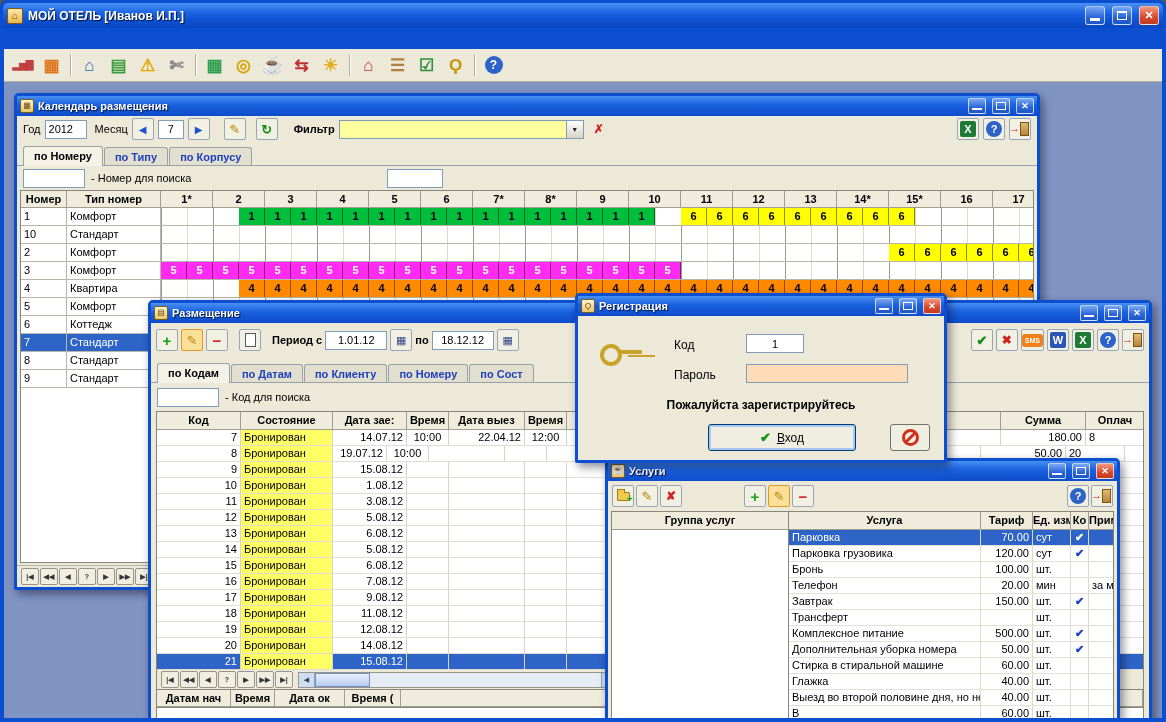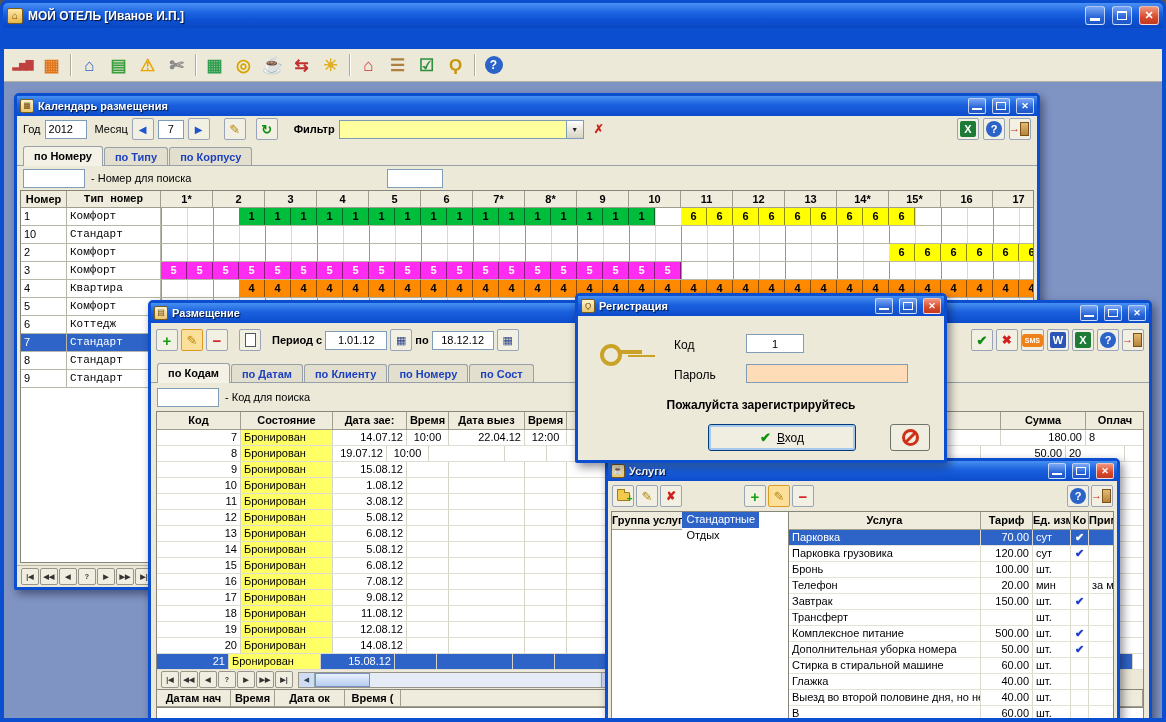--- a/index.html
+++ b/index.html
@@ -72,21 +72,21 @@
   .hthumb{width:55px;background:linear-gradient(#e8f0fc,#b8ccf0);border:1px solid #7890c0;margin:0;}
 
   
   #win-calendar{left:10px;top:11px;width:1026px;height:497px;z-index:10;}
   .c-controls{height:26px;display:flex;align-items:center;gap:4px;padding:2px 6px;}
   .c-search{height:24px;display:flex;align-items:center;gap:6px;padding:2px 6px;}
   .c-table{flex:1;margin:0 3px 2px;background:#fff;border:1px solid #88867a;overflow:hidden;display:flex;flex-direction:column;}
   .c-ghead{display:flex;flex:none;height:17px;}
   .hcell{background:#efecdd;border-right:1px solid #a09e8e;border-bottom:1px solid #a09e8e;font-size:11px;font-weight:bold;text-align:center;line-height:16px;overflow:hidden;white-space:nowrap;}
   .cal-c1{width:46px;flex:none;}
-  .cal-c2{width:94px;flex:none;font-family:Liberation Mono, monospace;}
+  .cal-c2{width:94px;flex:none;}
   .c-dayhead{flex:1;display:flex;overflow:hidden;}
   .dayh{flex:0 0 52px;background:#efecdd;border-right:1px solid #a09e8e;border-bottom:1px solid #a09e8e;font-size:11px;font-weight:bold;text-align:center;line-height:16px;}
   .cal-row{display:flex;height:18px;flex:none;border-bottom:1px solid #b8b6a6;font-size:11px;}
   .cal-row .cell{padding:0 3px;line-height:17px;border-right:1px solid #b8b6a6;overflow:hidden;white-space:nowrap;}
   .cell.sel{background:#2e64c8;color:#fff;}
   .dayarea{flex:1;position:relative;overflow:hidden;
     background-image:repeating-linear-gradient(90deg,#9a9888 0,#9a9888 1px,transparent 1px,transparent 52px),
                      repeating-linear-gradient(90deg,#dcdacb 0,#dcdacb 1px,transparent 1px,transparent 26px);}
   .seg{position:absolute;top:0;bottom:0;display:flex;}
   .half{flex:0 0 26px;text-align:center;font-weight:bold;font-size:11px;line-height:17px;border-right:1px solid rgba(0,0,0,.45);}
@@ -104,21 +104,21 @@
   .pc.r{text-align:right;}.pc.c{text-align:center;}.pc.state{background:#ffff66;}
   .prow.sel .pc{background:#2e64c8;color:#fff;}
   .prow.sel .pc.state{background:#ffff66;color:#000;}
   .p-bottomhead{display:flex;height:18px;flex:none;margin:0 5px;background:#fff;border:1px solid #88867a;border-top:none;overflow:hidden;}
   .p-fill{flex:1;margin:0 5px 2px;background:#fff;border:1px solid #88867a;border-top:none;}
 
   
   #win-services{left:601px;top:376px;width:515px;height:268px;z-index:30;}
   .s-toolbar{height:30px;display:flex;align-items:center;gap:2px;padding:3px 4px;flex:none;}
   .s-content{flex:1;display:flex;margin:0 3px;overflow:hidden;}
-  .s-list{width:178px;flex:none;background:#fff;border:1px solid #88867a;display:flex;overflow:hidden;}
+  .s-list{width:178px;flex:none;background:#fff;border:1px solid #88867a;display:flex;flex-direction:column;overflow:hidden;}
   .s-list-h{height:18px;background:#efecdd;border-bottom:1px solid #a09e8e;font-size:11px;font-weight:bold;text-align:center;line-height:17px;flex:none;}
   .sgroup{height:16px;font-size:11px;line-height:15px;padding:0 4px;white-space:nowrap;overflow:hidden;flex:none;}
   .sgroup.sel{background:#2e64c8;color:#fff;}
   .s-table{flex:1;background:#fff;border:1px solid #88867a;border-left:none;overflow:hidden;}
   .shead{display:flex;height:18px;}
   .sh{flex:none;background:#efecdd;border-right:1px solid #a09e8e;border-bottom:1px solid #a09e8e;font-size:11px;font-weight:bold;text-align:center;line-height:17px;overflow:hidden;white-space:nowrap;}
   .srow{display:flex;height:16px;border-bottom:1px solid #e4e2d4;}
   .sc{flex:none;font-size:11px;line-height:15px;border-right:1px solid #dcdacc;padding:0 3px;overflow:hidden;white-space:nowrap;}
   .sc.r{text-align:right;}
   .sc.chk{text-align:center;color:#1a3ecc;font-weight:bold;padding:0 1px;}
@@ -681,21 +681,21 @@
                 <span class="pc state" style="width: 92px;">Бронирован</span>
                 <span class="pc r" style="width: 74px;">14.08.12</span>
                 <span class="pc c" style="width: 42px;"></span>
                 <span class="pc r" style="width: 76px;"></span>
                 <span class="pc c" style="width: 42px;"></span>
                 <span class="pc " style="width: 434px;"></span>
                 <span class="pc r" style="width: 85px;"></span>
                 <span class="pc " style="width: 59px;"></span>
               </div>
               <div class="prow sel">
-                <span class="pc r" style="width: 72px;">21</span>
+                <span class="pc r" style="width: 84px;">21</span>
                 <span class="pc state" style="width: 92px;">Бронирован</span>
                 <span class="pc r" style="width: 74px;">15.08.12</span>
                 <span class="pc c" style="width: 42px;"></span>
                 <span class="pc r" style="width: 76px;"></span>
                 <span class="pc c" style="width: 42px;"></span>
                 <span class="pc " style="width: 434px;"></span>
                 <span class="pc r" style="width: 85px;"></span>
                 <span class="pc " style="width: 59px;"></span>
               </div>
             </div>
@@ -757,24 +757,20 @@
           <span class="sbtn">
               <i class="door-icon">
                 <i class="darr">→</i>
                 <i class="dpanel"></i>
               </i>
             </span>
         </div>
         <div class="s-content">
           <div class="s-list">
             <div class="s-list-h">Группа услуг</div>
-            <div>
-                <div class="sgroup sel">Стандартные</div>
-                <div class="sgroup">Отдых</div>
-              </div>
           </div>
           <div class="s-table">
             <div class="shead">
                 <span class="sh" style="width: 192px;">Услуга</span>
                 <span class="sh" style="width: 52px;">Тариф</span>
                 <span class="sh" style="width: 38px;">Ед. изм</span>
                 <span class="sh" style="width: 18px;">Ко</span>
                 <span class="sh" style="width: 30px;">Прим</span>
               </div>
             <div>

